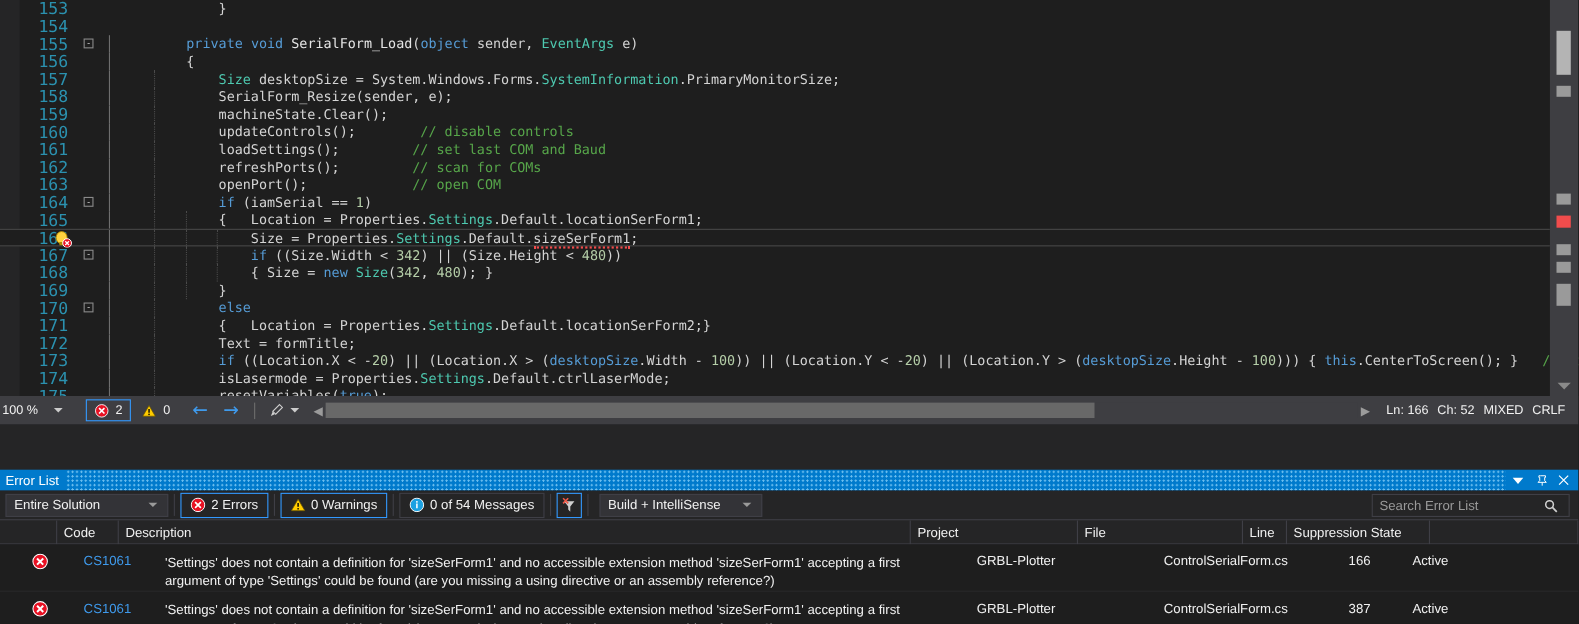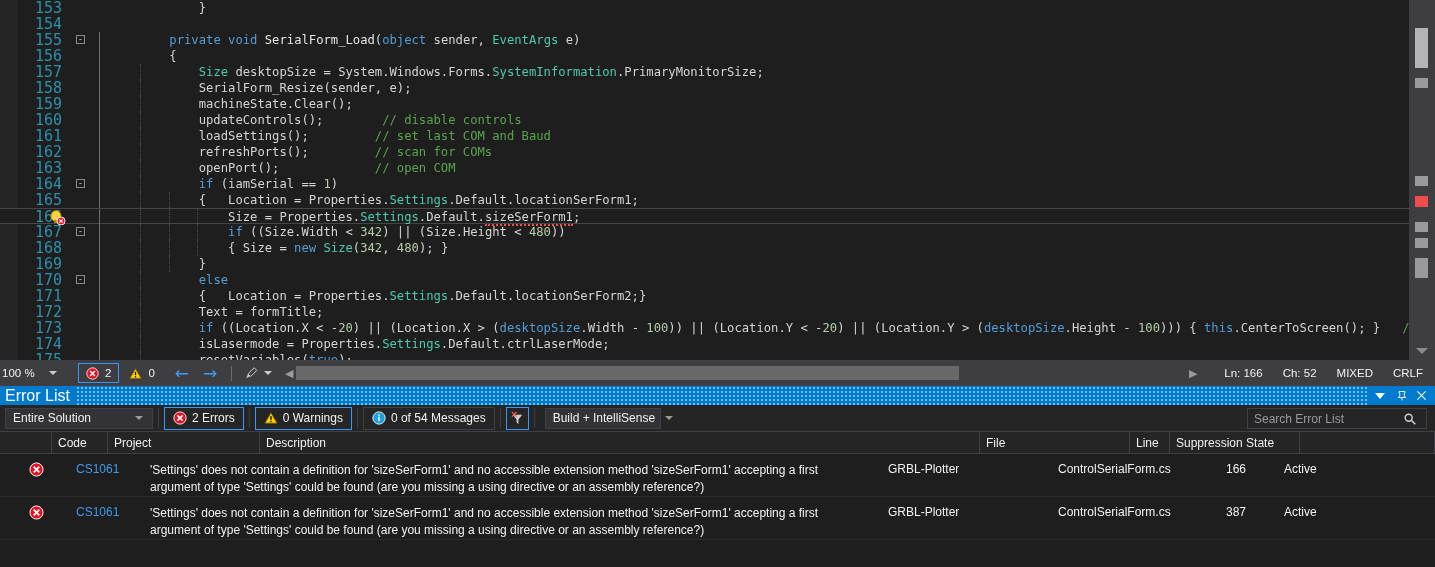--- a/index.html
+++ b/index.html
@@ -126,30 +126,30 @@
   }
   .vsep { width: 1px; height: 15px; background: #6d6d6d; margin-left: 14px; }
   .brushbtn { display:flex; align-items:center; margin-left: 12px; }
   #hscroll-wrap {
     position: relative; flex: 1; height: 16px; margin-left: 10px; margin-right: 4px;
     display: flex; align-items: center;
   }
   .hs-arrow { color: #9b9b9b; font-size: 11px; width: 14px; text-align: center; }
   .hs-track { position: relative; flex: 1; height: 14px; background: #3e3e42; }
   .hs-thumb { position: absolute; left: 0; top: 0; height: 14px; width: 74.5%; background: #686868; }
-  .sb-item { margin-left: 20px; white-space: nowrap; }
+  .sb-item { margin-left: 8px; white-space: nowrap; }
 
   
   #errorlist {
     position: absolute; left: 0; top: 386px; width: 1435px; height: 181px;
     background: #252526;
   }
   #el-title {
     position: relative; height: 19px; background: #007acc;
-    display: flex; align-items: center; color: #ffffff; font-size: 16px;
+    display: flex; align-items: center; color: #ffffff; font-size: 12px; margin-top: 41px;
   }
   #el-title .tname { padding-left: 5px; }
   #el-title .dots {
     flex: 1; height: 19px; margin-left: 6px;
     background-image: radial-gradient(#6fc0f0 0.8px, transparent 0.9px);
     background-size: 4px 4px;
   }
   .titlebtn {
     width: 22px; height: 19px; display: flex; align-items: center;
     justify-content: center; color: #ffffff; font-size: 12px;
@@ -383,41 +383,41 @@
 
       <div class="iconbtn">
         <svg width="15" height="15" viewBox="0 0 16 16">
           <path d="M3 4 L13 4 L9 9 L9 14 L7 12 L7 9 Z" fill="#d0d0d0"></path>
           <path d="M2 1 L7 6 M7 1 L2 6" stroke="#f05a4a" stroke-width="1.5"></path>
         </svg>
       </div>
 
       <span class="tsep"></span>
 
-      <div class="combo" style="width:116px">
+      <div class="combo" style="width:148px">
         <span class="cval">Build + IntelliSense</span>
         <span class="cvar"></span>
       </div>
 
       <div id="el-search">
         <span class="ph">Search Error List</span>
         <svg width="14" height="14" viewBox="0 0 16 16">
           <circle cx="6.5" cy="6.5" r="4" fill="none" stroke="#d0d0d0" stroke-width="1.6"></circle>
           <path d="M9.5 9.5 L14 14" stroke="#d0d0d0" stroke-width="1.8"></path>
         </svg>
         <span class="cvar" style="margin:0 4px 0 5px"></span>
       </div>
     </div>
 
     <div id="el-table">
       <div id="el-head">
           <div class="hc h-icon"></div>
           <div class="hc h-code">Code</div>
+          <div class="hc h-desc">Description</div>
           <div class="hc h-proj">Project</div>
-          <div class="hc h-desc">Description</div>
           <div class="hc h-file">File</div>
           <div class="hc h-line">Line</div>
           <div class="hc h-supp">Suppression State</div>
           <div class="hc h-pad"></div>
         </div>
       <div id="el-rows-wrap">
           <div class="row">
             <div class="c-icon">
               <svg width="15" height="15" viewBox="0 0 16 16">
                 <circle cx="8" cy="8" r="7" fill="#e81123" stroke="#ffffff" stroke-width="1"></circle>

